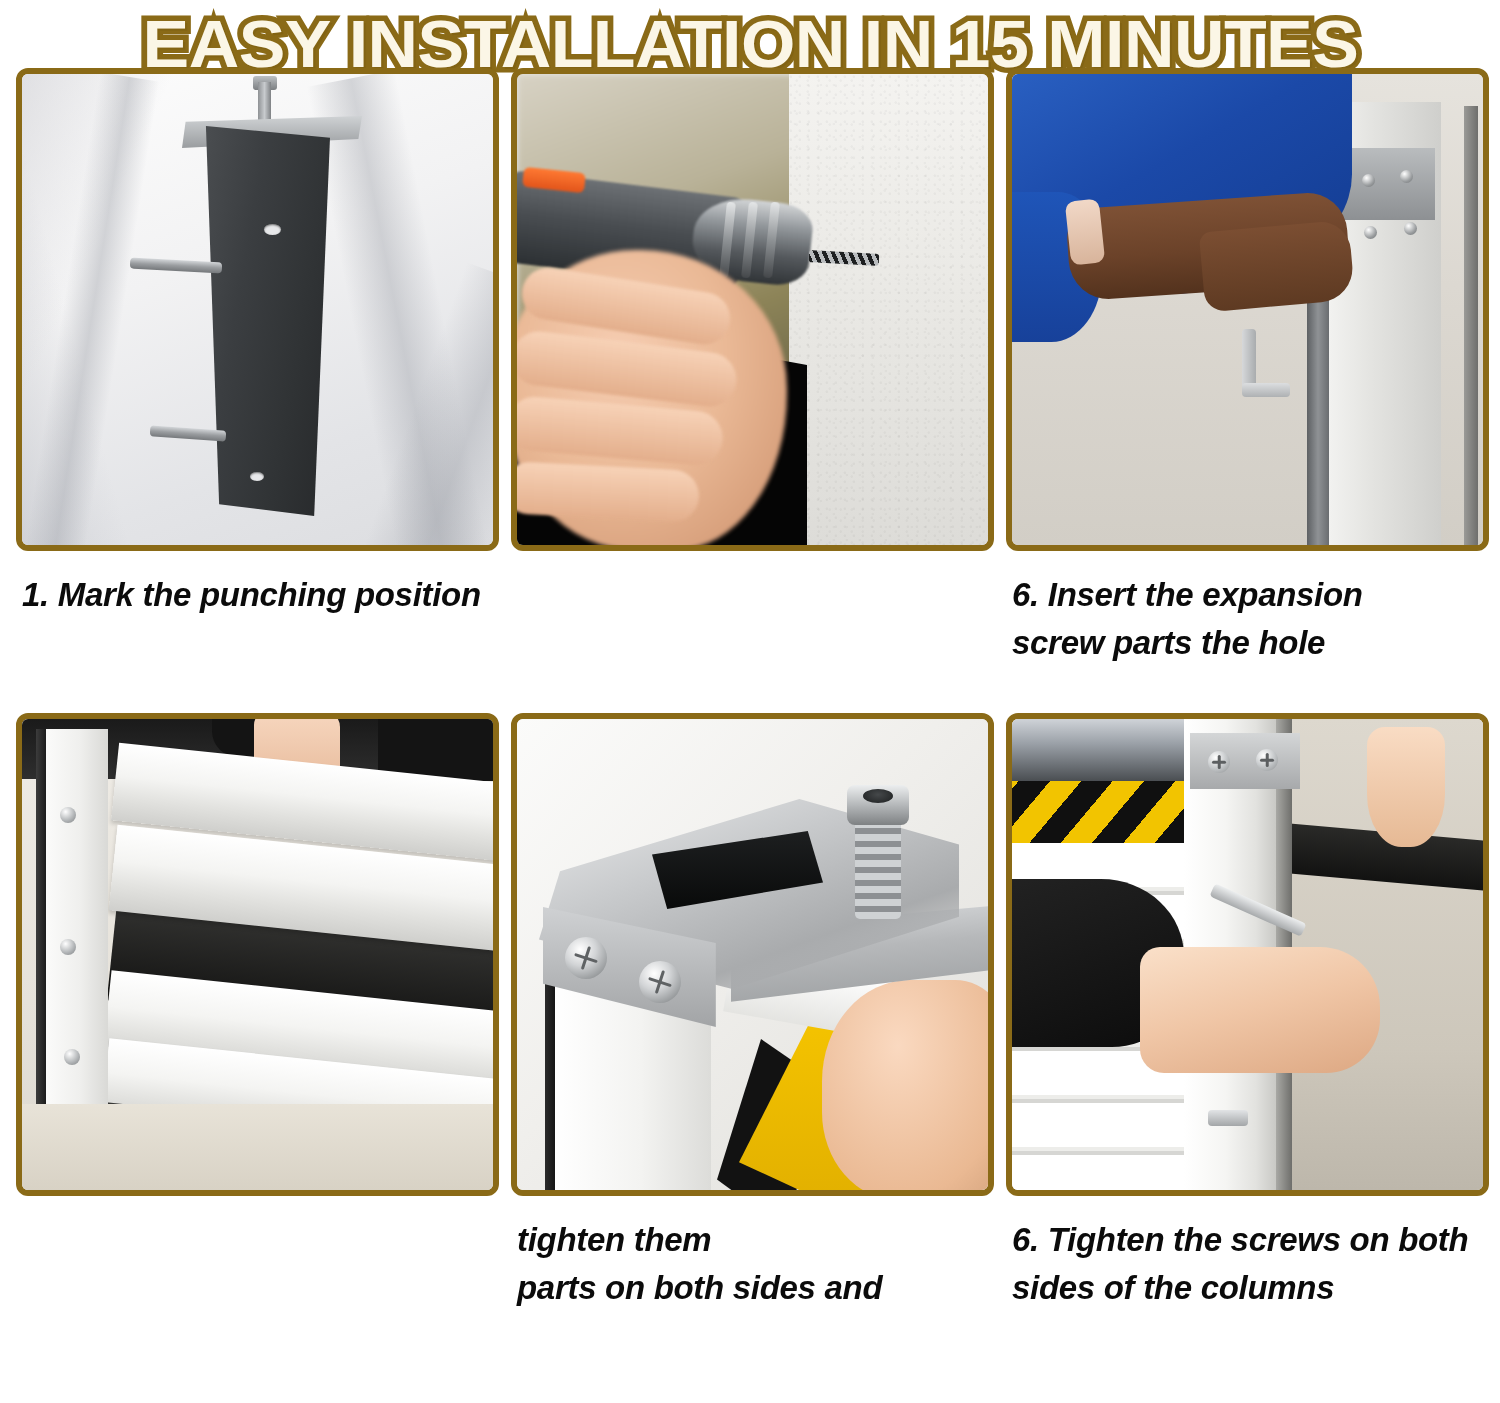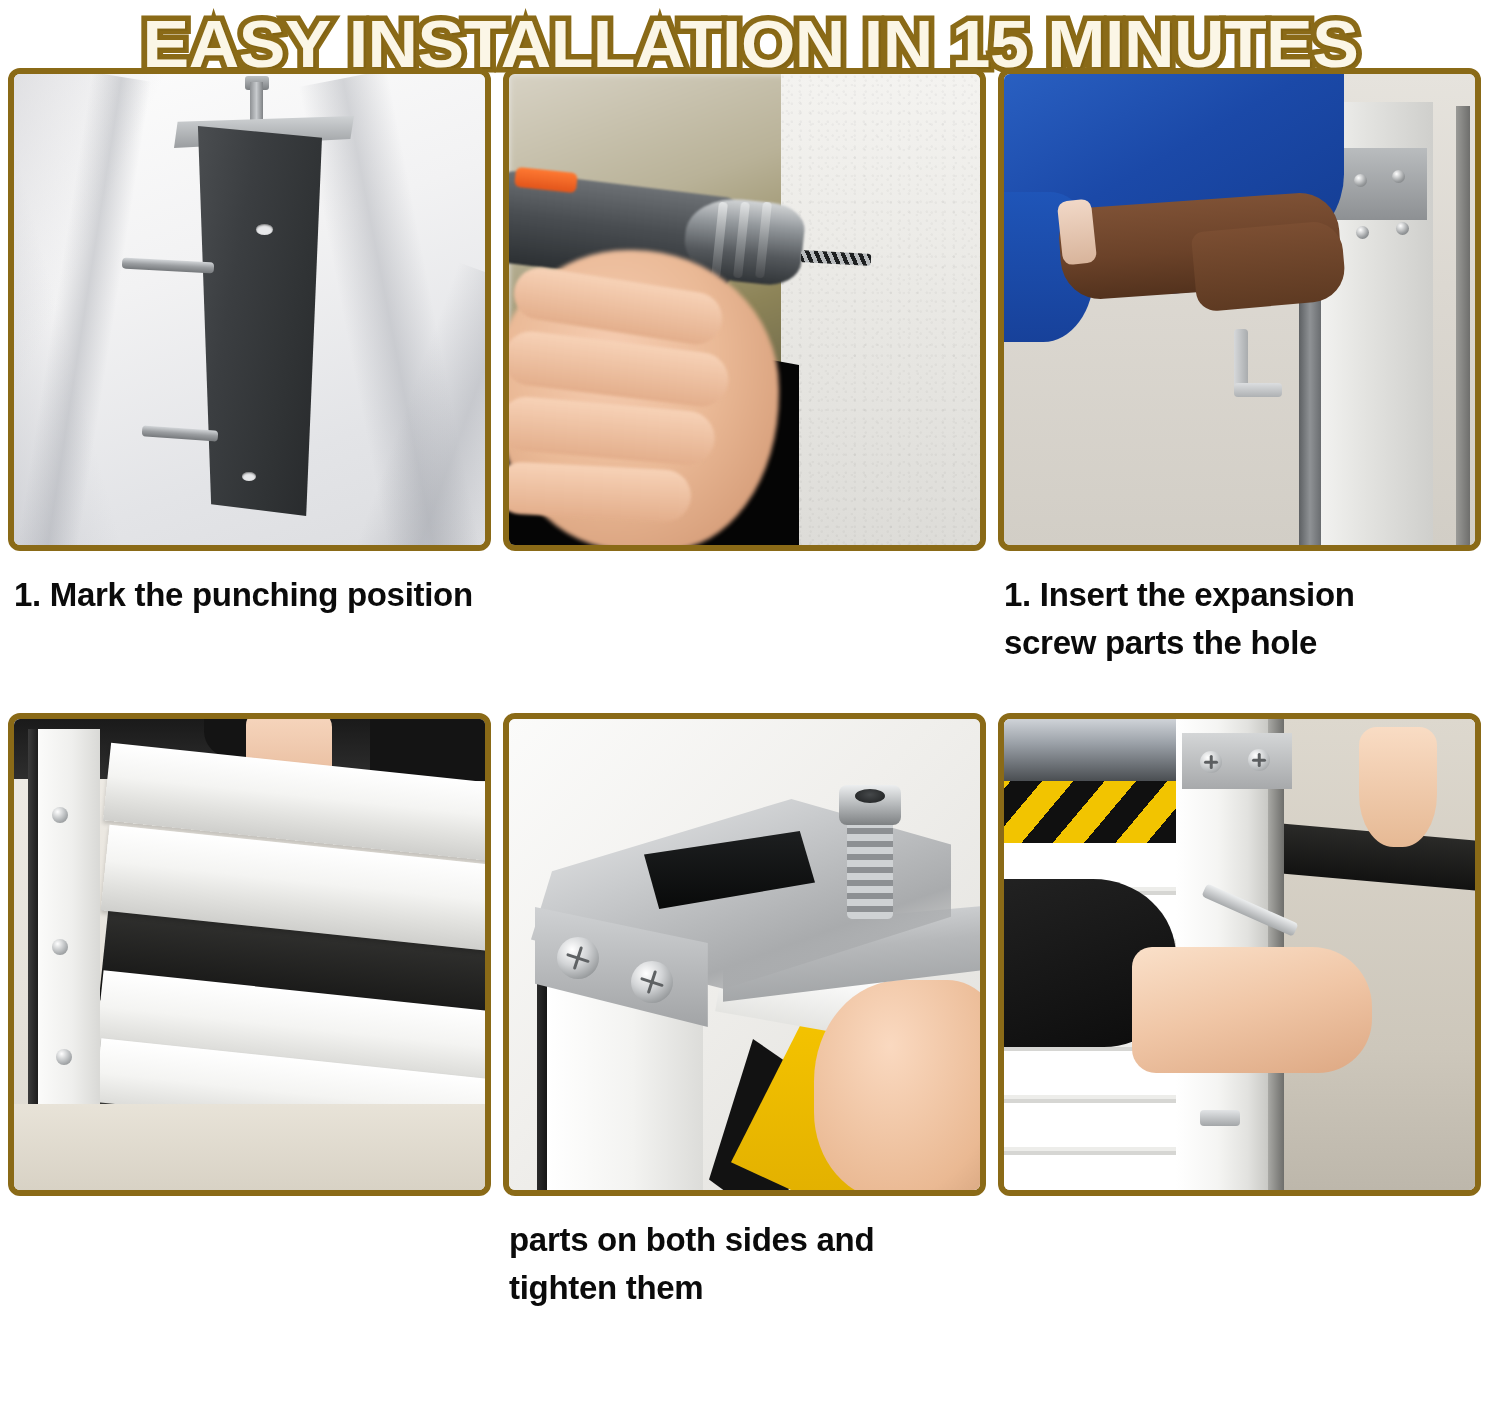--- a/index.html
+++ b/index.html
@@ -36,24 +36,25 @@
     -webkit-text-stroke: 11px #8A6A17;
     paint-order: stroke fill;
     text-shadow:
        0 0 0 #8A6A17,
        2px 2px 0px rgba(120,92,16,0.45);
   }
 
   
   .grid {
     width: 1500px;
-    padding: 0 8px;
+    padding: 0 16px;
     box-sizing: border-box;
     display: flex;
     flex-direction: column;
+    font-style: italic;
   }
   .row {
     display: flex;
     flex-direction: row;
     align-items: flex-start;
   }
   .row-1 { height: 645px; }
   .row-2 { height: 640px; }
 
   .cell {
@@ -596,21 +597,21 @@
           <div class="p3-blue"></div>
           <div class="p3-blue2"></div>
           <div class="p3-arm"></div>
           <div class="p3-cuff"></div>
           <div class="p3-fingers"></div>
           <div class="p3-allen"></div>
           <div class="p3-allen2"></div>
         </div>
       </div>
       <div class="caption">
-        <span class="ln">1. Insert the expansion</span>
+        <span class="ln">6. Insert the expansion</span>
         <span class="ln">screw parts the hole</span>
       </div>
     </div>
 
   </div>
 
   <div class="row row-2">
 
     <div class="cell">
       <div class="frame">
@@ -652,22 +653,22 @@
           <div class="p5-hole"></div>
           <div class="p5-lip"></div>
           <div class="p5-phillips" style="left:48px;top:218px;"></div>
           <div class="p5-phillips" style="left:122px;top:242px;"></div>
           <div class="p5-bolt"></div>
           <div class="p5-bolthead"></div>
           <div class="p5-bolthole"></div>
         </div>
       </div>
       <div class="caption">
+        <span class="ln">tighten them</span>
         <span class="ln">parts on both sides and</span>
-        <span class="ln">tighten them</span>
       </div>
     </div>
 
     <div class="cell">
       <div class="frame">
         <div class="photo">
           <div class="p6-bg"></div>
           <div class="p6-wall"></div>
           <div class="p6-skirt"></div>
           <div class="p6-topshelf"></div>
@@ -678,16 +679,20 @@
           <div class="p6-bracket"></div>
           <div class="p6-screwhead" style="left:196px;top:32px;"></div>
           <div class="p6-screwhead" style="left:244px;top:30px;"></div>
           <div class="p6-thumbhand"></div>
           <div class="p6-sleeve"></div>
           <div class="p6-tool"></div>
           <div class="p6-hand"></div>
           <div class="p6-lowscrew"></div>
         </div>
       </div>
+      <div class="caption">
+        <span class="ln">6. Tighten the screws on both</span>
+        <span class="ln">sides of the columns</span>
+      </div>
     </div>
 
   </div>
 </div>
 
 </body></html>

